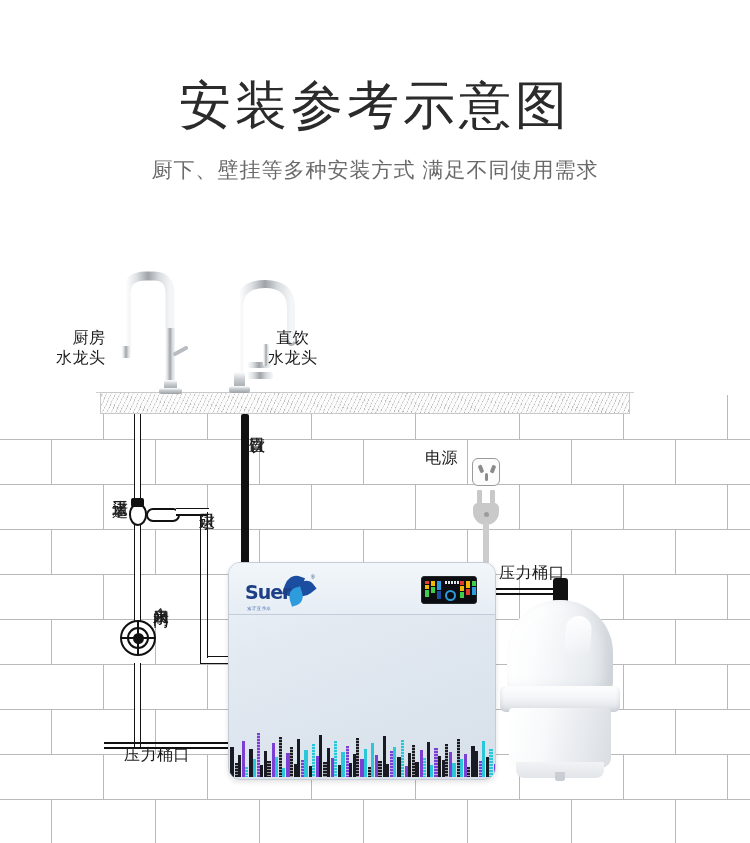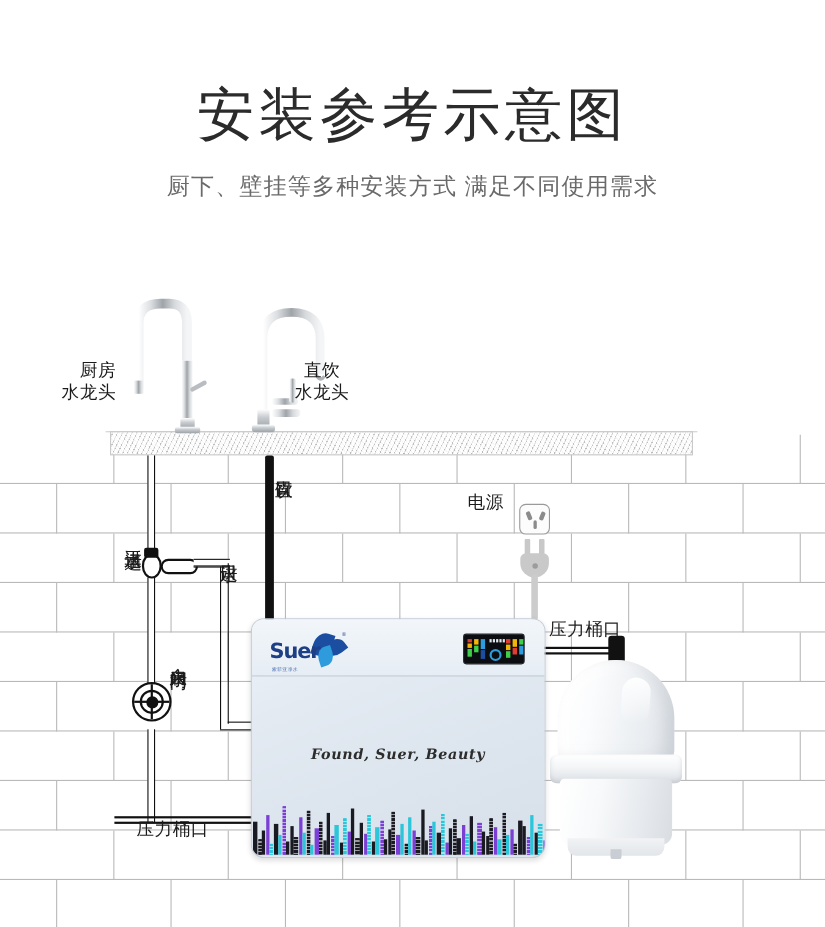--- a/index.html
+++ b/index.html
@@ -456,21 +456,20 @@
         <i style="left: 50px; top: 4px; width: 4px; height: 5px; background: rgb(62, 207, 74);"></i>
         <i style="left: 50px; top: 10px; width: 4px; height: 8px; background: rgb(46, 155, 220);"></i>
         <i style="left: 23px; top: 4px; width: 2px; height: 3px; background: rgb(223, 230, 234);"></i>
         <i style="left: 26px; top: 4px; width: 2px; height: 3px; background: rgb(223, 230, 234);"></i>
         <i style="left: 29px; top: 4px; width: 2px; height: 3px; background: rgb(223, 230, 234);"></i>
         <i style="left: 32px; top: 4px; width: 2px; height: 3px; background: rgb(223, 230, 234);"></i>
         <i style="left: 35px; top: 4px; width: 2px; height: 3px; background: rgb(223, 230, 234);"></i>
         <i style="left: 23px; top: 13px; width: 11px; height: 11px; border: 2px solid rgb(46, 155, 220); border-radius: 50%;"></i>
       </div>
 
-    <div class="pf-tag">Found, Suer, Beauty</div>
     <div class="pf-sky" id="pf-sky">
         <i style="left: 1px; width: 4px; height: 30px; background: rgb(26, 26, 34);"></i>
         <i style="left: 5.5px; width: 3px; height: 14px; background: repeating-linear-gradient(rgb(26, 26, 34) 0px, rgb(26, 26, 34) 2px, rgba(255, 255, 255, 0.55) 2px, rgba(255, 255, 255, 0.55) 3px) rgb(26, 26, 34);"></i>
         <i style="left: 9px; width: 3px; height: 22px; background: rgb(26, 26, 34);"></i>
         <i style="left: 12.5px; width: 3px; height: 36px; background: rgb(123, 63, 212);"></i>
         <i style="left: 16px; width: 3px; height: 10px; background: repeating-linear-gradient(rgb(43, 198, 217) 0px, rgb(43, 198, 217) 2px, rgba(255, 255, 255, 0.55) 2px, rgba(255, 255, 255, 0.55) 3px) rgb(43, 198, 217);"></i>
         <i style="left: 19.5px; width: 4px; height: 28px; background: rgb(26, 26, 34);"></i>
         <i style="left: 24px; width: 3px; height: 18px; background: rgb(43, 198, 217);"></i>
         <i style="left: 27.5px; width: 3px; height: 44px; background: repeating-linear-gradient(rgb(123, 63, 212) 0px, rgb(123, 63, 212) 2px, rgba(255, 255, 255, 0.55) 2px, rgba(255, 255, 255, 0.55) 3px) rgb(123, 63, 212);"></i>
         <i style="left: 31px; width: 3px; height: 12px; background: rgb(26, 26, 34);"></i>

